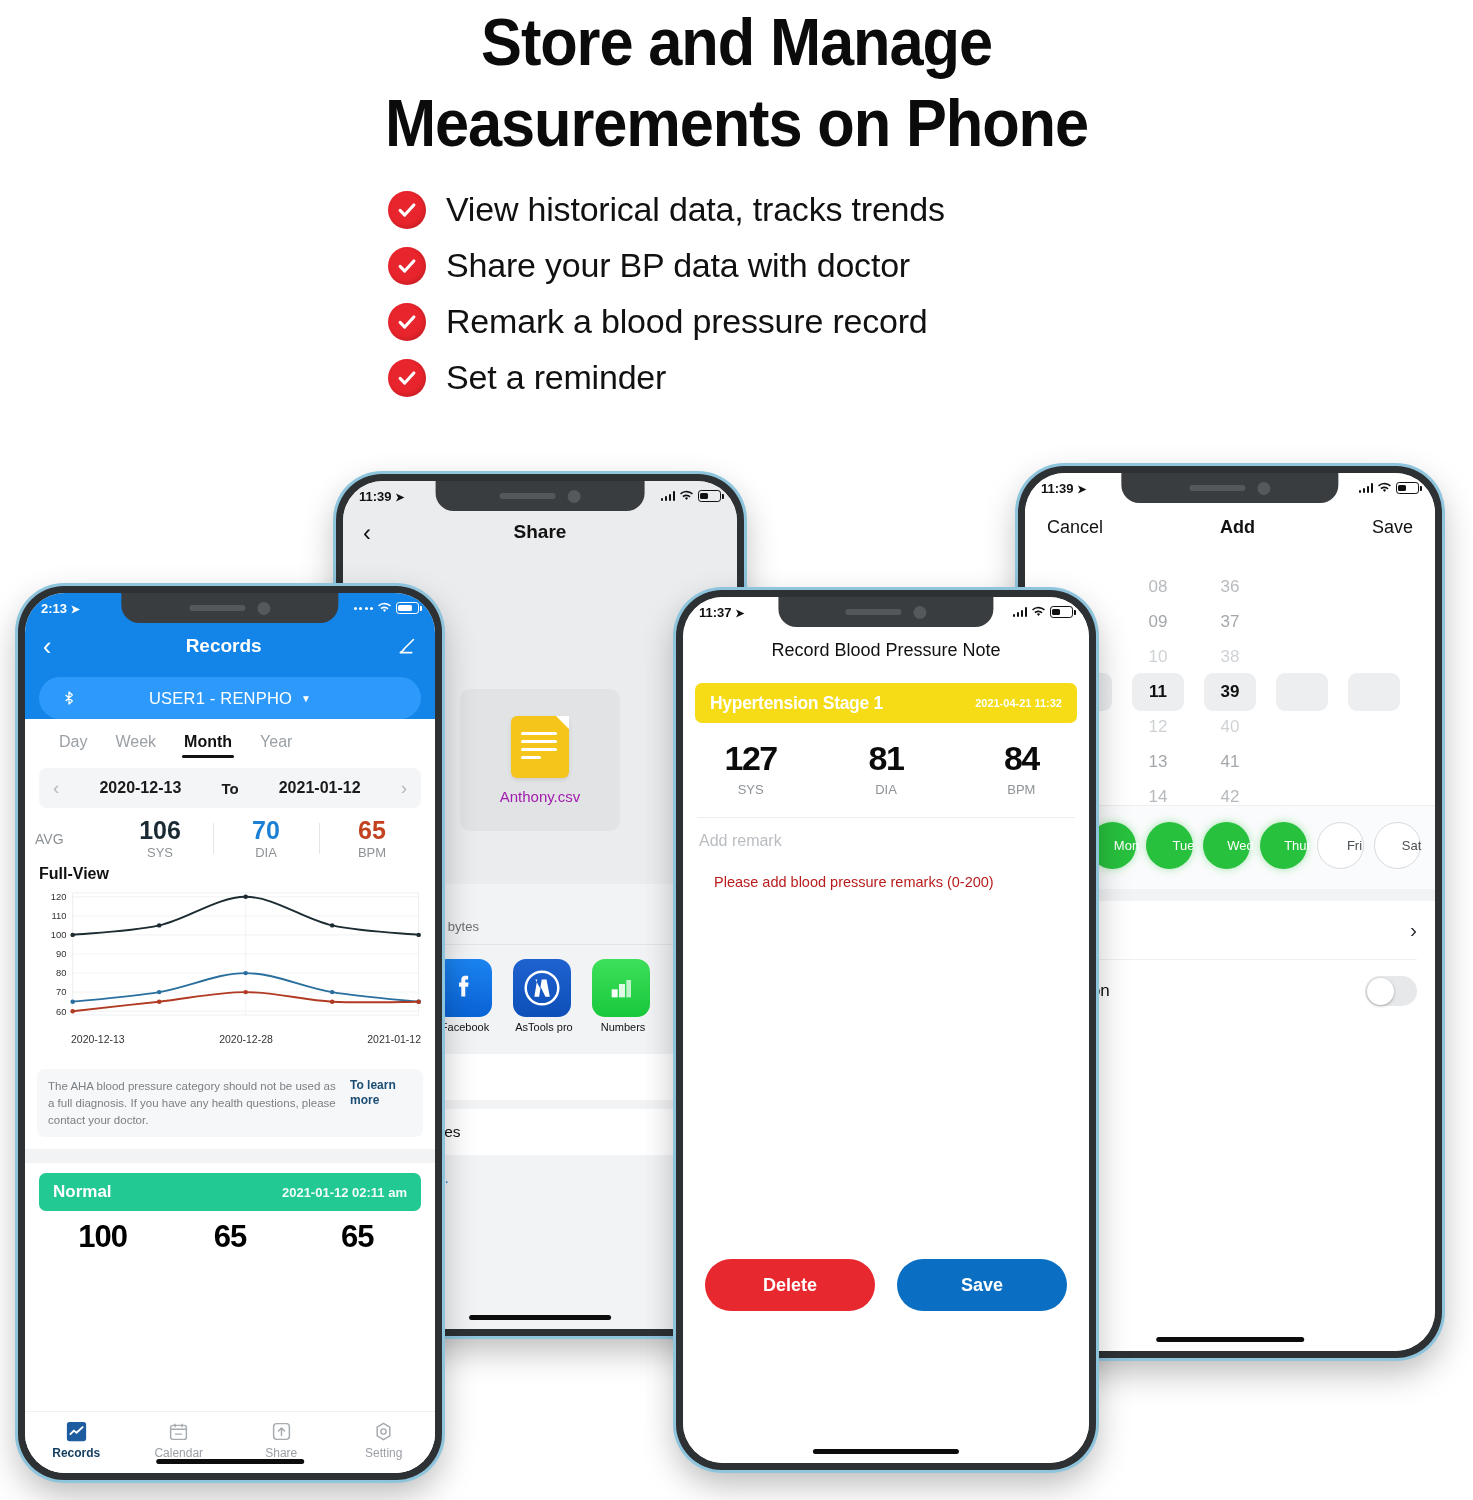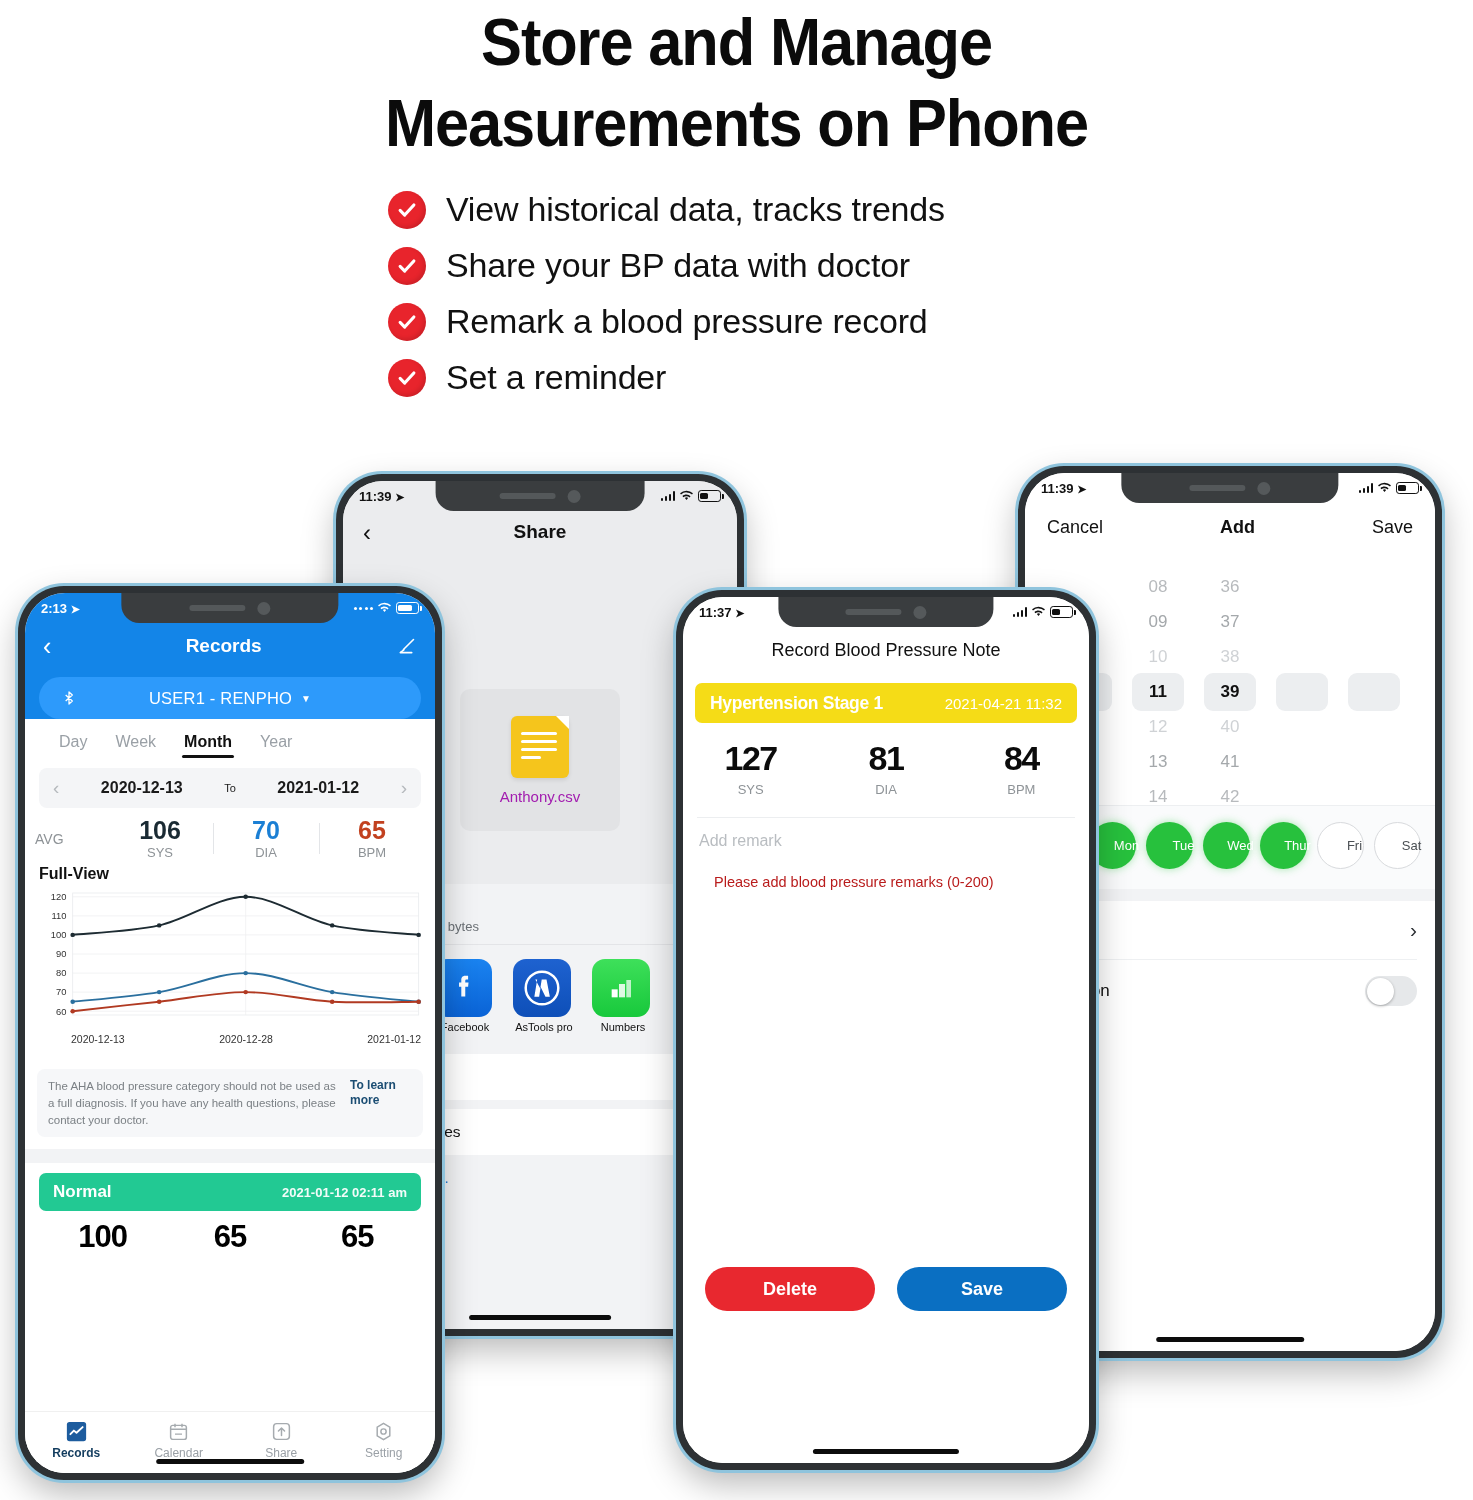--- a/index.html
+++ b/index.html
@@ -106,21 +106,21 @@
   .seg { display:flex; gap: 0; padding: 14px 20px 0; }
   .seg div { font-size: 16px; color:#9aa0a6; padding: 0 14px 7px; position: relative; }
   .seg div.on { color:#111; font-weight:700; }
   .seg div.on::after { content:''; position:absolute; left: 12px; right: 12px; bottom: 0; height: 3px; background:#111; border-radius:2px; }
   .daterow {
     margin: 10px 14px 0; height: 40px; border-radius: 8px; background:#f4f5f7;
     display:flex; align-items:center; justify-content:space-between; padding: 0 14px;
     font-size: 16px; color:#1a1a1a; font-weight:600;
   }
   .daterow .arrow { color:#b5b9bd; font-size: 19px; font-weight: 400; }
-  .daterow .to { color:#1a1a1a; font-weight:400; font-size:11px; }
+  .daterow .to { color:#1a1a1a; font-weight:700; font-size:15px; }
   .avgrow { display:flex; align-items:stretch; margin: 9px 10px 0; }
   .avgcell { flex:1; text-align:center; position:relative; }
   .avgcell + .avgcell::before { content:''; position:absolute; left:0; top:6px; bottom:6px; width:1px; background:#e3e5e8; }
   .avgcell .big { font-size: 25px; font-weight: 600; line-height: 1.05; }
   .avgcell .sm { font-size: 13px; color:#8e9397; margin-top:2px; }
   .avglabel { font-size: 14px; color:#8e9397; align-self:center; width: 72px; text-align:left; }
   .fullview { font-size: 16px; font-weight:600; color:#111; margin: 5px 0 2px 14px; }
   .chartwrap { margin: 0 8px 0 6px; height: 172px; position: relative; }
   .chart-svg { width: 100%; height: 150px; display:block; }
   .xlabels { display:flex; justify-content:space-between; padding: 0 6px 0 40px; font-size: 10.5px; color:#333; margin-top:-2px; }
@@ -185,30 +185,30 @@
   
   #phone3 { left: 676px; top: 590px; width: 420px; height: 880px; z-index: 50; }
   .p3-screen { background:#fff; height:100%; position:relative; }
   .p3-nav { padding-top: 30px; height: 76px; display:flex; align-items:center; justify-content:center; }
   .p3-title { font-size: 18px; color:#111; }
   .hyper {
     margin: 10px 12px 0; height: 40px; border-radius: 7px; background:#f5dc17;
     display:flex; align-items:center; justify-content:space-between; padding: 0 15px; color:#fff;
   }
   .hyper .h1 { font-size: 17.5px; font-weight: 800; letter-spacing:-.3px; }
-  .hyper .h2 { font-size: 15px; font-weight: 400; }
+  .hyper .h2 { font-size: 11px; font-weight: 700; }
   .bpvals { display:flex; margin-top: 16px; }
   .bpvals .c { flex:1; text-align:center; }
   .bpvals .v { font-size: 34px; font-weight: 800; letter-spacing:-1.5px; color:#0b0b0b; }
   .bpvals .k { font-size: 13px; color:#8e9397; margin-top: 4px; }
   .divln { height:1px; background:#eceef0; margin: 20px 14px 0; }
   .remark-t { font-size: 16px; color:#b9bdc1; padding: 14px 0 0 16px; }
   .remark-p { font-size: 14.5px; color:#b91c1c; padding: 24px 0 0 31px; }
   .p3-btns { position:absolute; left: 0; right: 0; bottom: 152px; display:flex; gap: 22px; padding: 0 22px; }
-  .p3-btns button { flex:1; height: 44px; border:none; border-radius: 26px; color:#fff; font-size: 18px; font-weight: 600; font-family:"Liberation Sans", sans-serif; }
+  .p3-btns button { flex:1; height: 52px; border:none; border-radius: 26px; color:#fff; font-size: 18px; font-weight: 600; font-family:"Liberation Sans", sans-serif; }
   .btn-del { background:#e8282f; }
   .btn-save { background:#0a6fc2; }
 
   
   #phone4 { left: 1018px; top: 466px; width: 424px; height: 892px; z-index: 20; }
   .p4-screen { background:#fff; height:100%; position:relative; }
   .p4-nav { padding-top: 30px; height: 78px; display:flex; align-items:center; justify-content:space-between; padding-left: 22px; padding-right: 22px; }
   .p4-nav div { font-size: 18px; color:#111; }
   .p4-nav .mid { font-weight: 600; }
   .picker { position: relative; height: 250px; background:#fff; margin-top:4px; }

